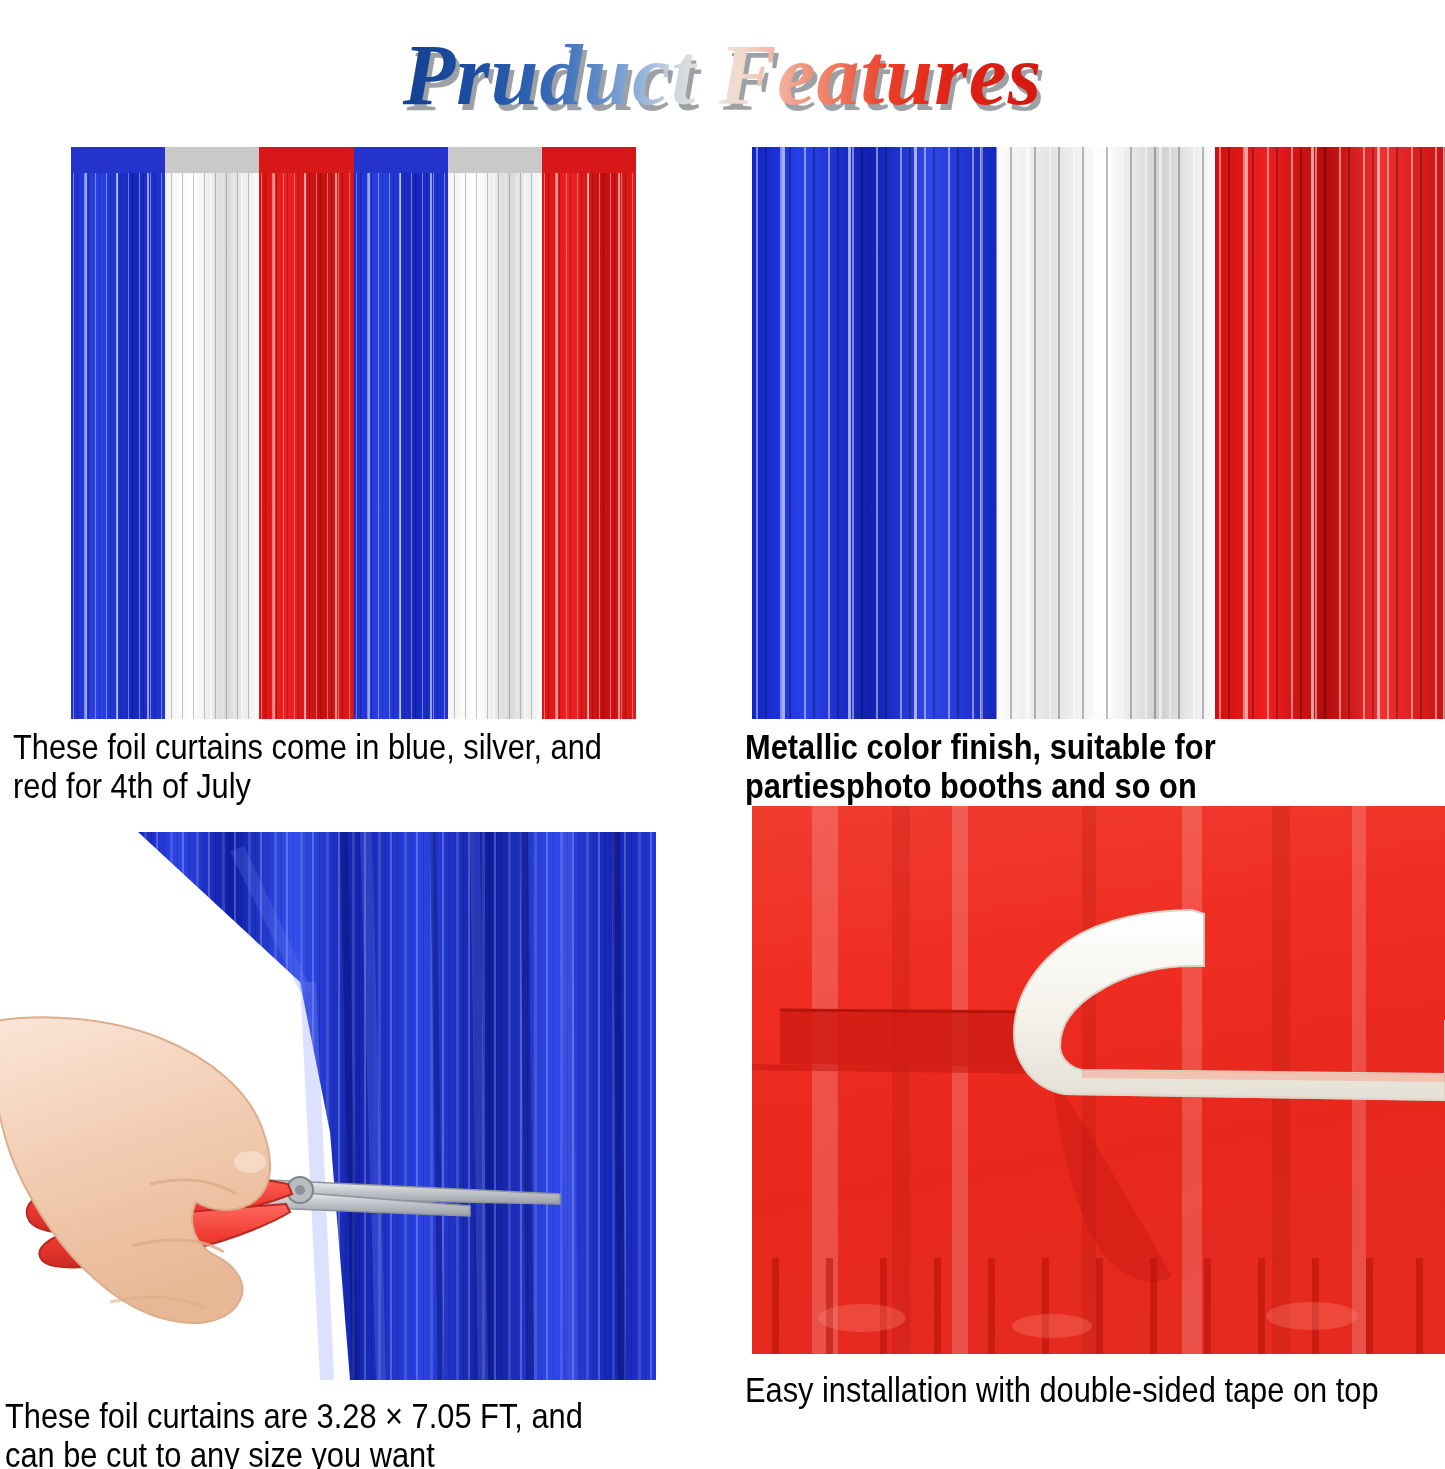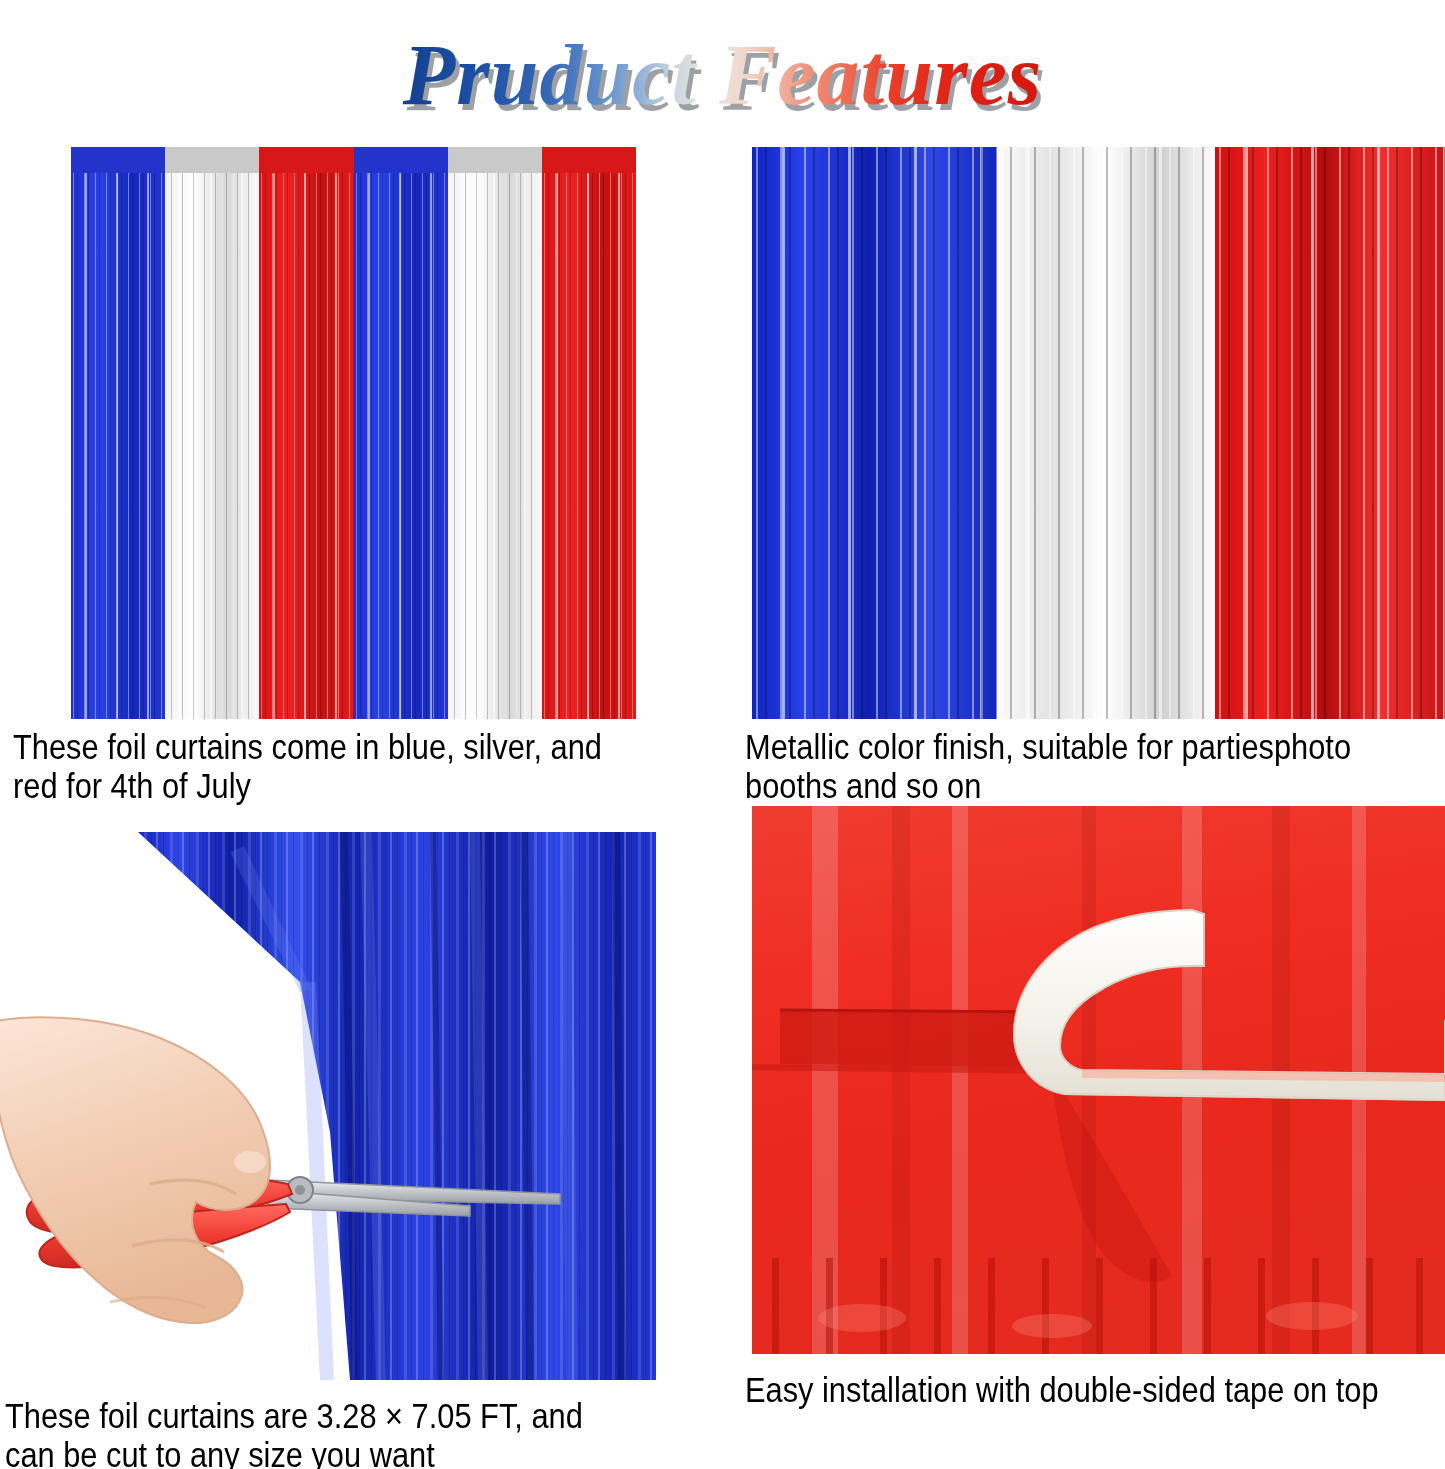--- a/index.html
+++ b/index.html
@@ -74,21 +74,21 @@
     line-height: 1.12;
     color: #000000;
     font-stretch: condensed;
     transform: scaleX(0.88);
     transform-origin: left top;
     white-space: pre-line;
   }
 
   
   #cell-1 { left: 8px;   top: 130px; width: 722px; height: 690px; }
-  #cell-2 { left: 723px; top: 130px; width: 722px; height: 690px; }
+  #cell-2 { left: 723px; top: 130px; width: 722px; height: 690px; font-weight: bold; }
   #cell-3 { left: 0;   top: 826px; width: 722px; height: 663px; }
   #cell-4 { left: 723px; top: 800px; width: 722px; height: 663px; }
 
   #panel-1 { left: 63px; top: 17px; width: 565px; height: 572px; }
   #panel-2 { left: 29px; top: 17px; width: 693px; height: 572px; }
   #panel-3 { left: 0;   top: 6px;  width: 656px; height: 548px; }
   #panel-4 { left: 29px; top: 6px;  width: 693px; height: 548px; }
 
   #caption-1 { left: 5px;  top: 597px; width: 700px; }
   #caption-2 { left: 22px; top: 597px; width: 720px; }

